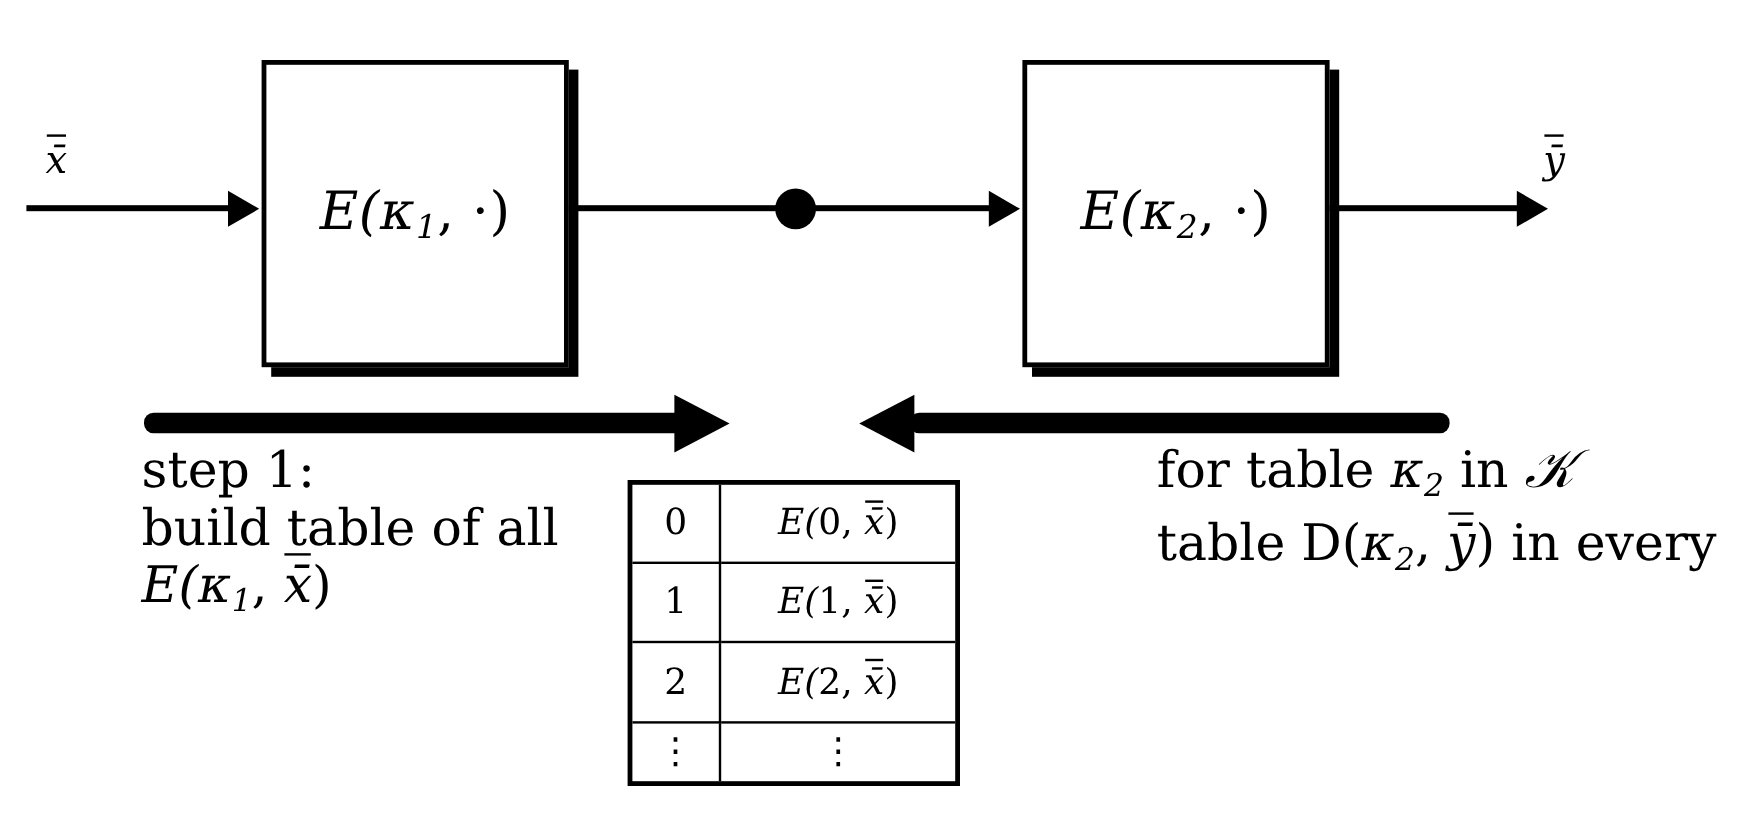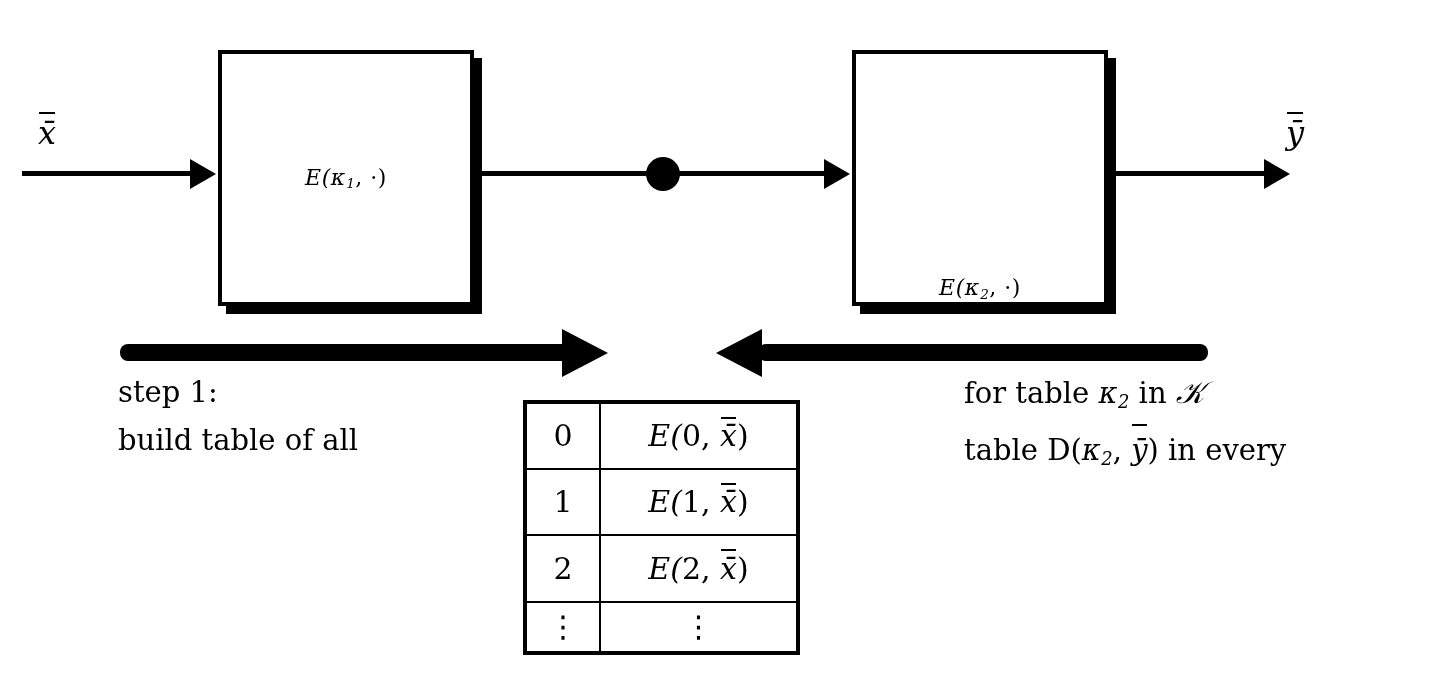--- a/index.html
+++ b/index.html
@@ -22,21 +22,21 @@
     position: absolute;
     background: #ffffff;
     border: 4px solid #000000;
     box-sizing: border-box;
     box-shadow: 8px 8px 0 0 #000000;
     display: flex;
     align-items: center;
     justify-content: center;
   }
   .cipher-label {
-    font-size: 22px;
+    font-size: 44px;
     font-style: italic;
     font-family: "DejaVu Serif", "Liberation Serif", serif;
     letter-spacing: 0.5px;
     white-space: nowrap;
   }
 
   
   .mi { font-style: italic; }
   .mup { font-style: normal; }
   .sub {
@@ -117,21 +117,21 @@
 
   
   .io-label {
     position: absolute;
     font-size: 32px;
     font-style: italic;
     white-space: nowrap;
   }
   .step-text {
     position: absolute;
-    font-size: 29px;
+    font-size: 42px;
     line-height: 48px;
     white-space: nowrap;
   }
 
   
   .lookup-table {
     position: absolute;
     border: 4px solid #000000;
     box-sizing: border-box;
     border-collapse: collapse;
@@ -176,39 +176,42 @@
   <div class="cipher-box" style="left:218px; top:50px; width:256px; height:256px;">
     <span class="cipher-label">
       <span class="mi">E(</span><span class="kappa">κ</span><span class="sub">1</span><span class="mup">, ·)</span>
     </span>
   </div>
 
   <div class="wire" style="left:474px; top:171px; width:358px;"></div>
   <div class="junction-dot" style="left:646px; top:157px;"></div>
   <div class="wire-head" style="left:824px; top:159px;"></div>
 
-  <div class="cipher-box" style="left:852px; top:50px; width:256px; height:256px;align-items:flex-end;">
+  <div class="cipher-box" style="left:852px; top:50px; width:256px; height:256px;">
     <span class="cipher-label">
       <span class="mi">E(</span><span class="kappa">κ</span><span class="sub">2</span><span class="mup">, ·)</span>
     </span>
   </div>
 
   <div class="wire" style="left:1108px; top:171px; width:162px;"></div>
   <div class="wire-head" style="left:1264px; top:159px;"></div>
 
   <div class="io-label" style="left:1286px; top:114px;">
     <span class="bar-wrap">ȳ</span>
   </div>
 
   <div class="step-shaft" style="left:120px; top:344px; width:450px;"></div>
   <div class="step-head-right" style="left:562px; top:329px;"></div>
 
   <div class="step-text" style="left:118px; top:368px;">
     <div>step 1:</div>
     <div>build table of all</div>
+    <div>
+      <span class="mi">E(</span><span class="kappa">κ</span><span class="sub">1</span><span class="mup">, </span><span class="bar-wrap">x̄</span><span class="mup">)</span>
+    </div>
   </div>
 
   <div class="step-head-left" style="left:716px; top:329px;"></div>
   <div class="step-shaft" style="left:758px; top:344px; width:450px;"></div>
 
   <div class="step-text" style="left:964px; top:368px;">
     <div>
       <span class="mup">for table </span><span class="kappa">κ</span><span class="sub">2</span><span class="mup"> in </span><span class="calK">𝒦</span>
     </div>
     <div>

